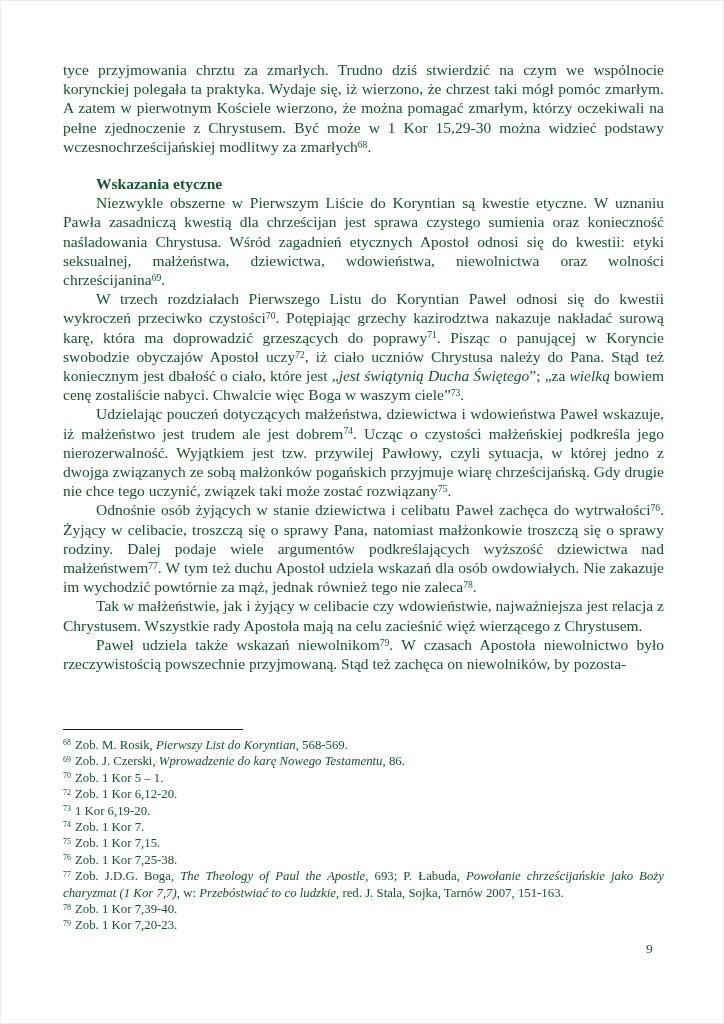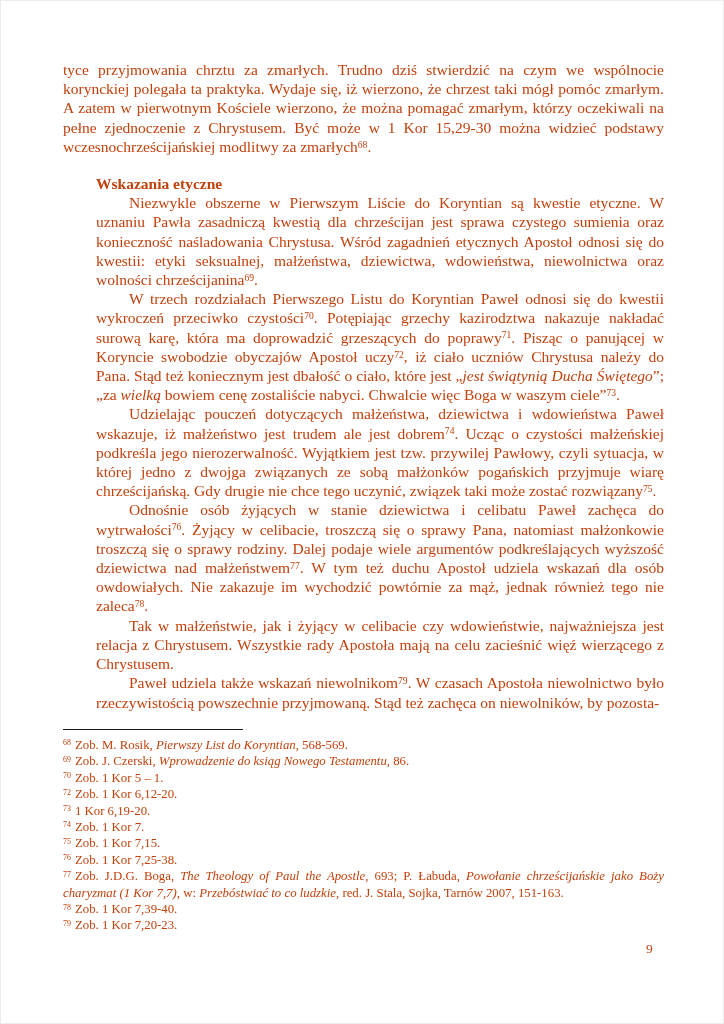--- a/index.html
+++ b/index.html
@@ -7,38 +7,37 @@
     padding: 0;
     background: #ffffff;
   }
   .page {
     position: relative;
     width: 724px;
     height: 1024px;
     background: #ffffff;
     box-shadow: inset 0 0 0 1px #ececec;
     font-family: "Liberation Serif", "DejaVu Serif", serif;
-    color: #c2410c;
+    color: #14532d;
     overflow: hidden;
   }
   .content {
     position: absolute;
     left: 63px;
     top: 60px;
     width: 601px;
     font-size: 15.5px;
     line-height: 19.2px;
     text-align: justify;
   }
   .para {
     margin: 0;
   }
   .para.indent {
     text-indent: 33px;
-    margin-left: 33px;
   }
   .heading {
     margin: 18px 0 0 0;
     font-weight: bold;
     text-indent: 33px;
     text-align: left;
     font-family: Liberation Serif, serif;
   }
   sup {
     font-size: 0.62em;
@@ -90,21 +89,21 @@
       <p class="para indent"><span>Udzielając pouczeń dotyczących małżeństwa, dziewictwa i wdowieństwa Paweł wskazuje, iż małżeństwo jest trudem ale jest dobrem</span><sup>74</sup><span>. Ucząc o czystości małżeńskiej podkreśla jego nierozerwalność. Wyjątkiem jest tzw. przywilej Pawłowy, czyli sytuacja, w której jedno z dwojga związanych ze sobą małżonków pogańskich przyjmuje wiarę chrześcijańską. Gdy drugie nie chce tego uczynić, związek taki może zostać rozwiązany</span><sup>75</sup><span>.</span></p>
       <p class="para indent"><span>Odnośnie osób żyjących w stanie dziewictwa i celibatu Paweł zachęca do wytrwałości</span><sup>76</sup><span>. Żyjący w celibacie, troszczą się o sprawy Pana, natomiast małżonkowie troszczą się o sprawy rodziny. Dalej podaje wiele argumentów podkreślających wyższość dziewictwa nad małżeństwem</span><sup>77</sup><span>. W tym też duchu Apostoł udziela wskazań dla osób owdowiałych. Nie zakazuje im wychodzić powtórnie za mąż, jednak również tego nie zaleca</span><sup>78</sup><span>.</span></p>
       <p class="para indent"><span>Tak w małżeństwie, jak i żyjący w celibacie czy wdowieństwie, najważniejsza jest relacja z Chrystusem. Wszystkie rady Apostoła mają na celu zacieśnić więź wierzącego z Chrystusem.</span></p>
       <p class="para indent"><span>Paweł udziela także wskazań niewolnikom</span><sup>79</sup><span>. W czasach Apostoła niewolnictwo było rzeczywistością powszechnie przyjmowaną. Stąd też zachęca on niewolników, by pozosta-</span></p>
     </div>
 
   <div class="footnotes">
     <div class="fn-rule"></div>
     <div>
         <p class="footnote"><sup>68</sup><span>Zob. M. Rosik, </span><i>Pierwszy List do Koryntian</i><span>, 568-569.</span></p>
-        <p class="footnote"><sup>69</sup><span>Zob. J. Czerski, </span><i>Wprowadzenie do ksiąg Nowego Testamentu</i><span>, 86.</span></p>
+        <p class="footnote"><sup>69</sup><span>Zob. J. Czerski, </span><i>Wprowadzenie do karę Nowego Testamentu</i><span>, 86.</span></p>
         <p class="footnote"><sup>70</sup><span>Zob. 1 Kor 5 – 1.</span></p>
         <p class="footnote"><sup>72</sup><span>Zob. 1 Kor 6,12-20.</span></p>
         <p class="footnote"><sup>73</sup><span>1 Kor 6,19-20.</span></p>
         <p class="footnote"><sup>74</sup><span>Zob. 1 Kor 7.</span></p>
         <p class="footnote"><sup>75</sup><span>Zob. 1 Kor 7,15.</span></p>
         <p class="footnote"><sup>76</sup><span>Zob. 1 Kor 7,25-38.</span></p>
         <p class="footnote"><sup>77</sup><span>Zob. J.D.G. Boga, </span><i>The Theology of Paul the Apostle</i><span>, 693; P. Łabuda, </span><i>Powołanie chrześcijańskie jako Boży charyzmat (1 Kor 7,7)</i><span>, w: </span><i>Przebóstwiać to co ludzkie</i><span>, red. J. Stala, Sojka, Tarnów 2007, 151-163.</span></p>
         <p class="footnote"><sup>78</sup><span>Zob. 1 Kor 7,39-40.</span></p>
         <p class="footnote"><sup>79</sup><span>Zob. 1 Kor 7,20-23.</span></p>
       </div>

